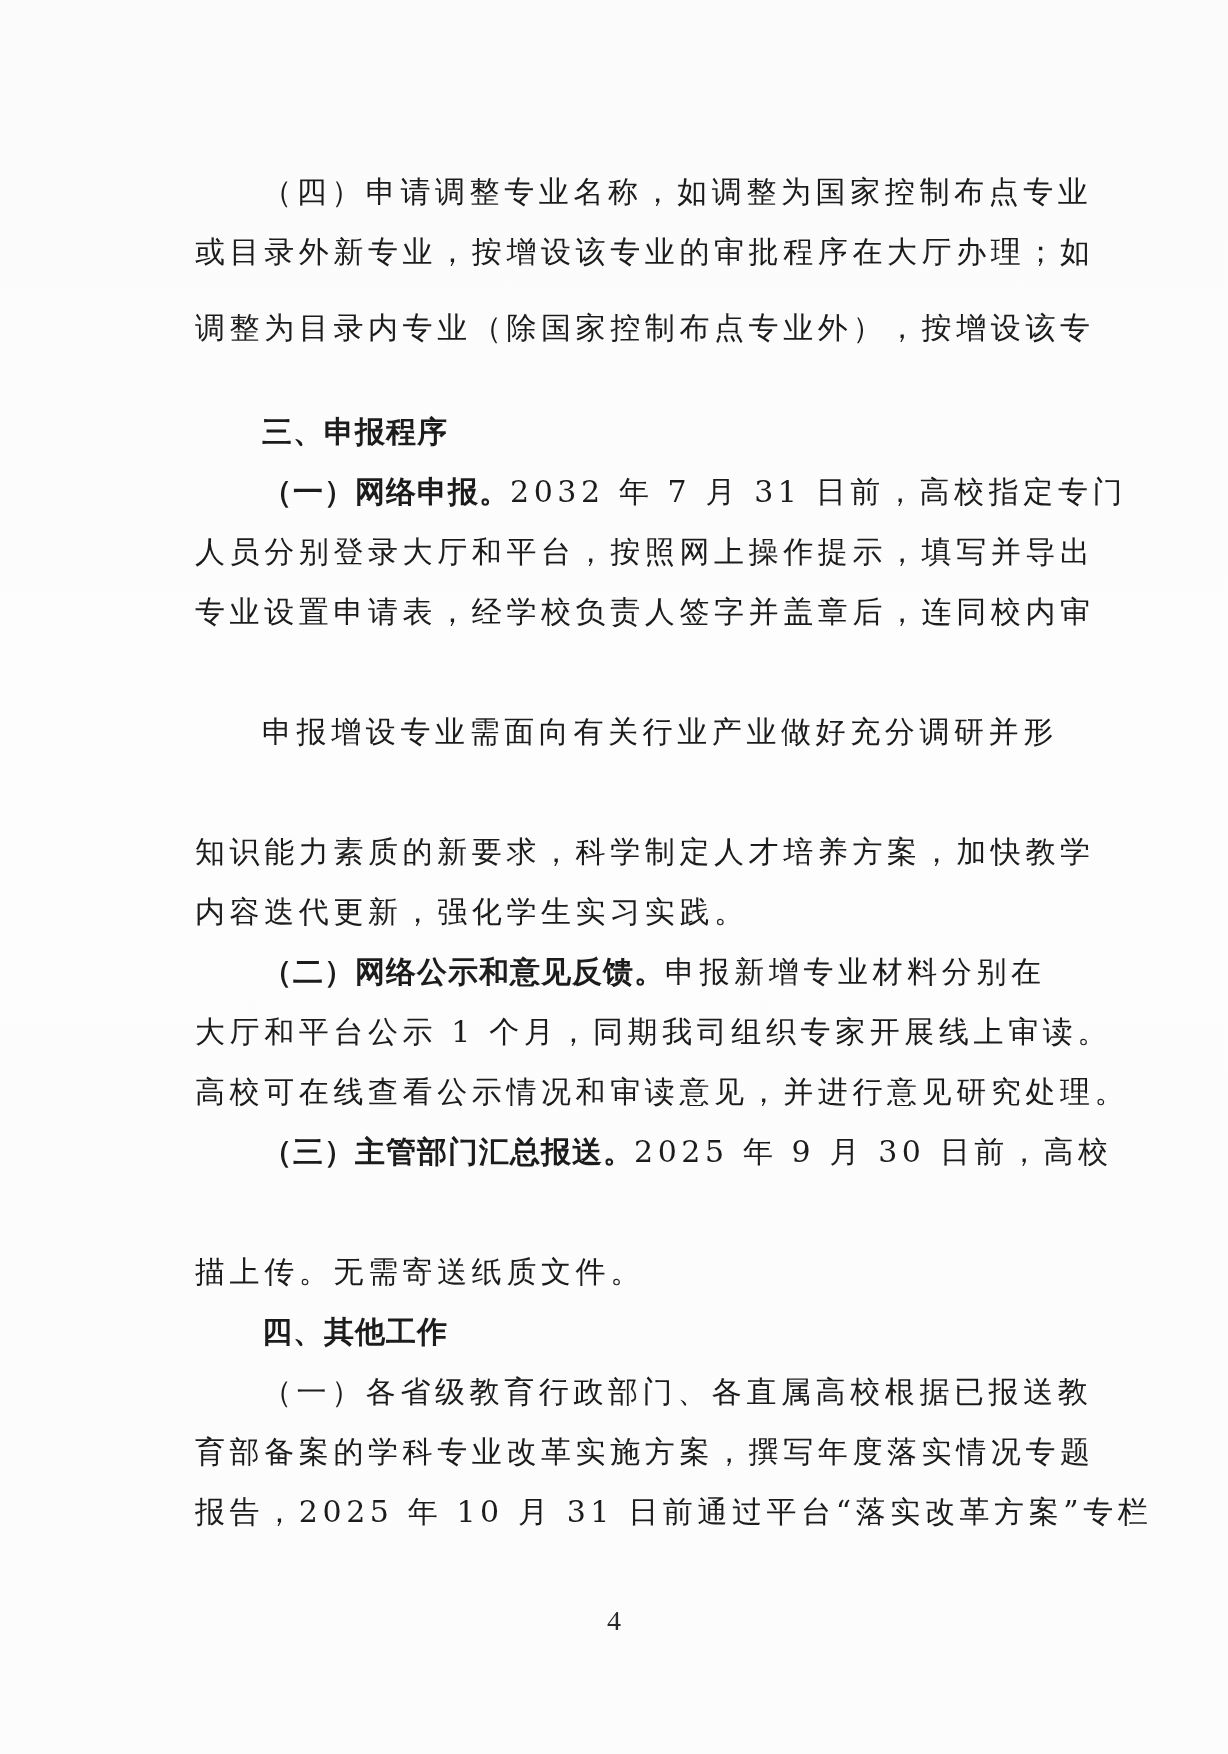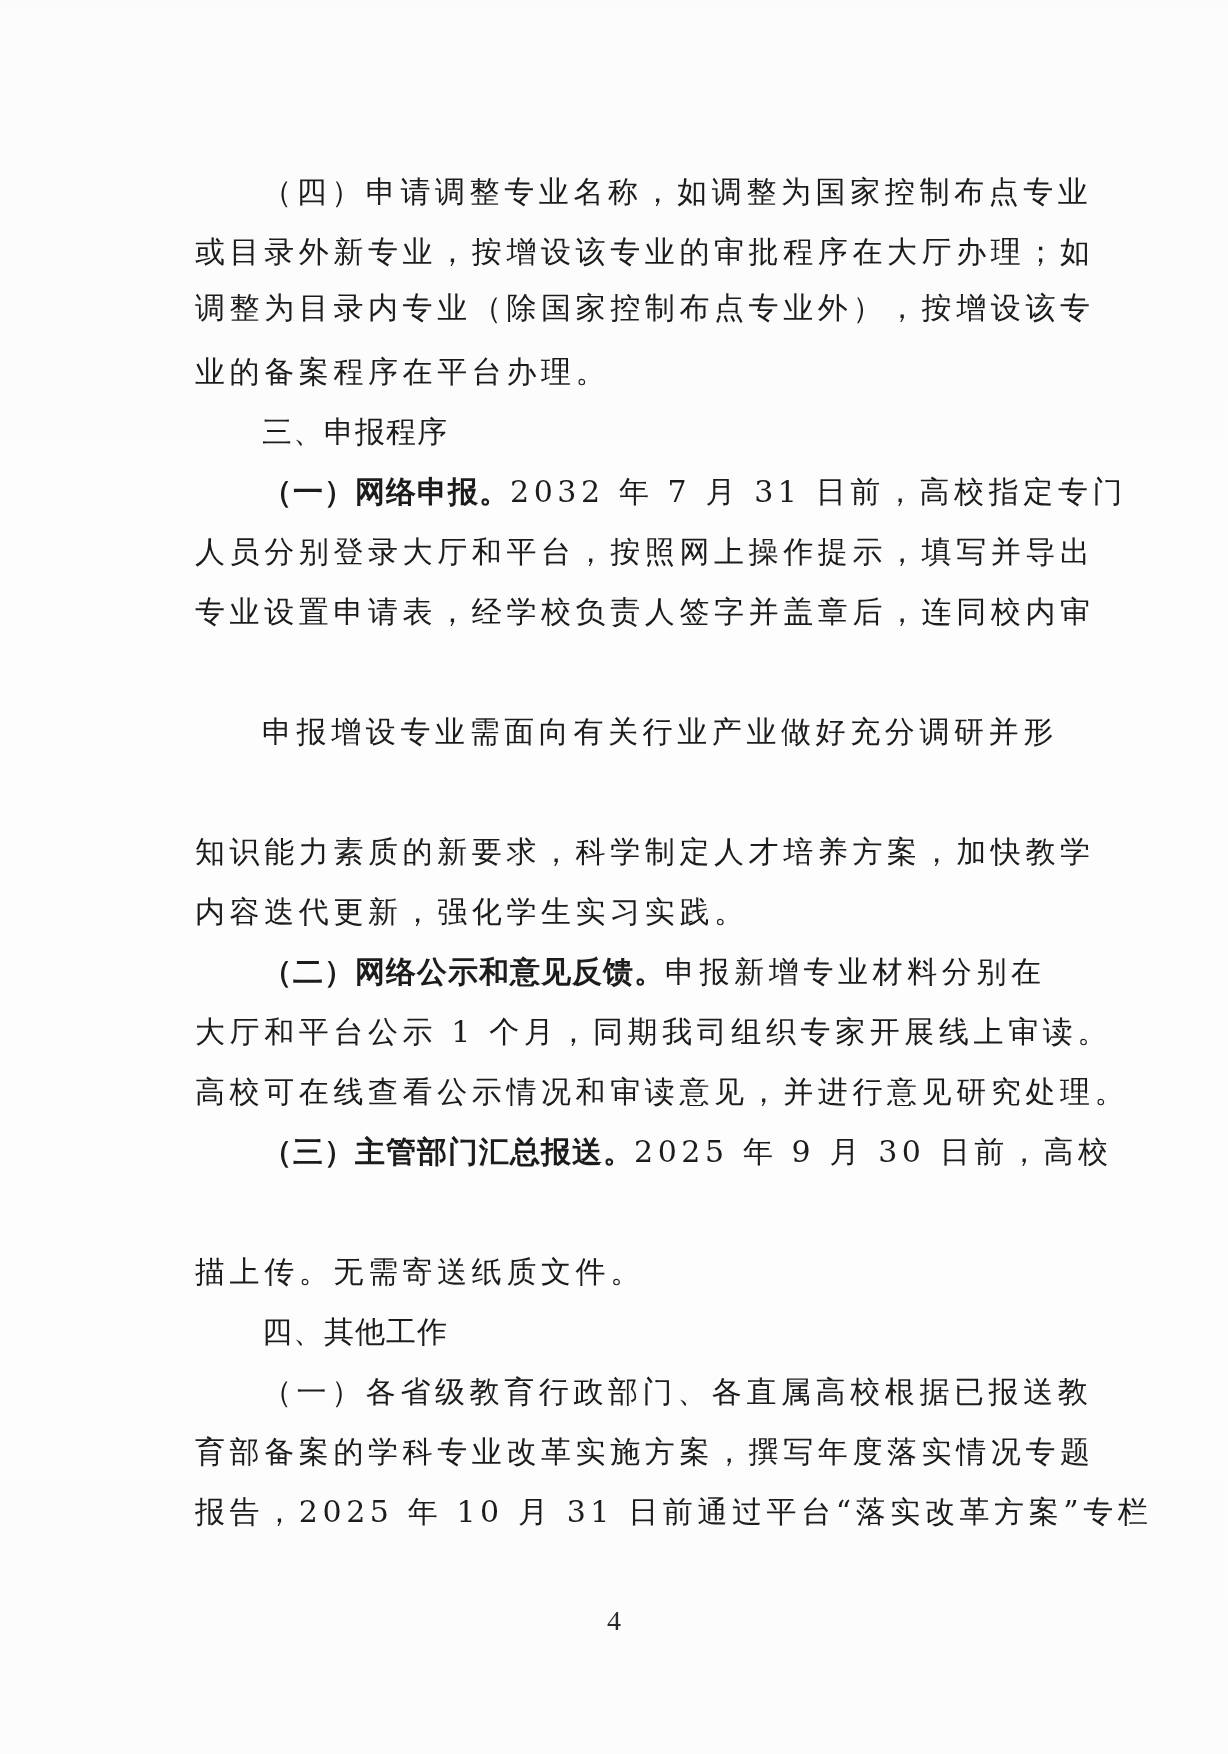--- a/index.html
+++ b/index.html
@@ -28,21 +28,21 @@
       width: 870px;
       height: 40px;
       font-size: 30px;
       line-height: 40px;
       letter-spacing: 4.6px;
       white-space: nowrap;
     }
     .line.indent { left: 262px; width: 803px; }
     .line.heading {
       font-family: "DejaVu Sans", "Liberation Sans", sans-serif;
-      font-weight: normal;
+      font-weight: bold;
       letter-spacing: 1px;
     }
     .bold {
       font-family: "DejaVu Sans", "Liberation Sans", sans-serif;
       font-weight: bold;
       letter-spacing: 1px;
     }
     .page-number {
       position: absolute;
       left: 0;
@@ -54,22 +54,21 @@
       color: #2a2a2a;
     }
   </style>
 </head>
 <body>
 
 <div class="page">
 
   <div class="line indent" style="top:172px">（四）申请调整专业名称，如调整为国家控制布点专业</div>
   <div class="line" style="top:232px">或目录外新专业，按增设该专业的审批程序在大厅办理；如</div>
-  <div class="line" style="top:288px">调整为目录内专业（除国家控制布点专业外），按增设该专</div>
-  <div class="line" style="top:352px">业的备案程序在平台办理。</div>
+  <div class="line" style="top:308px">调整为目录内专业（除国家控制布点专业外），按增设该专</div>
 
   <div class="line indent heading" style="top:412px">三、申报程序</div>
 
   <div class="line indent" style="top:472px">
     <span class="bold">（一）网络申报。</span><span>2032 年 7 月 31 日前，高校指定专门</span>
   </div>
   <div class="line" style="top:532px">人员分别登录大厅和平台，按照网上操作提示，填写并导出</div>
   <div class="line" style="top:592px">专业设置申请表，经学校负责人签字并盖章后，连同校内审</div>
 
   <div class="line indent" style="top:712px">申报增设专业需面向有关行业产业做好充分调研并形</div>

